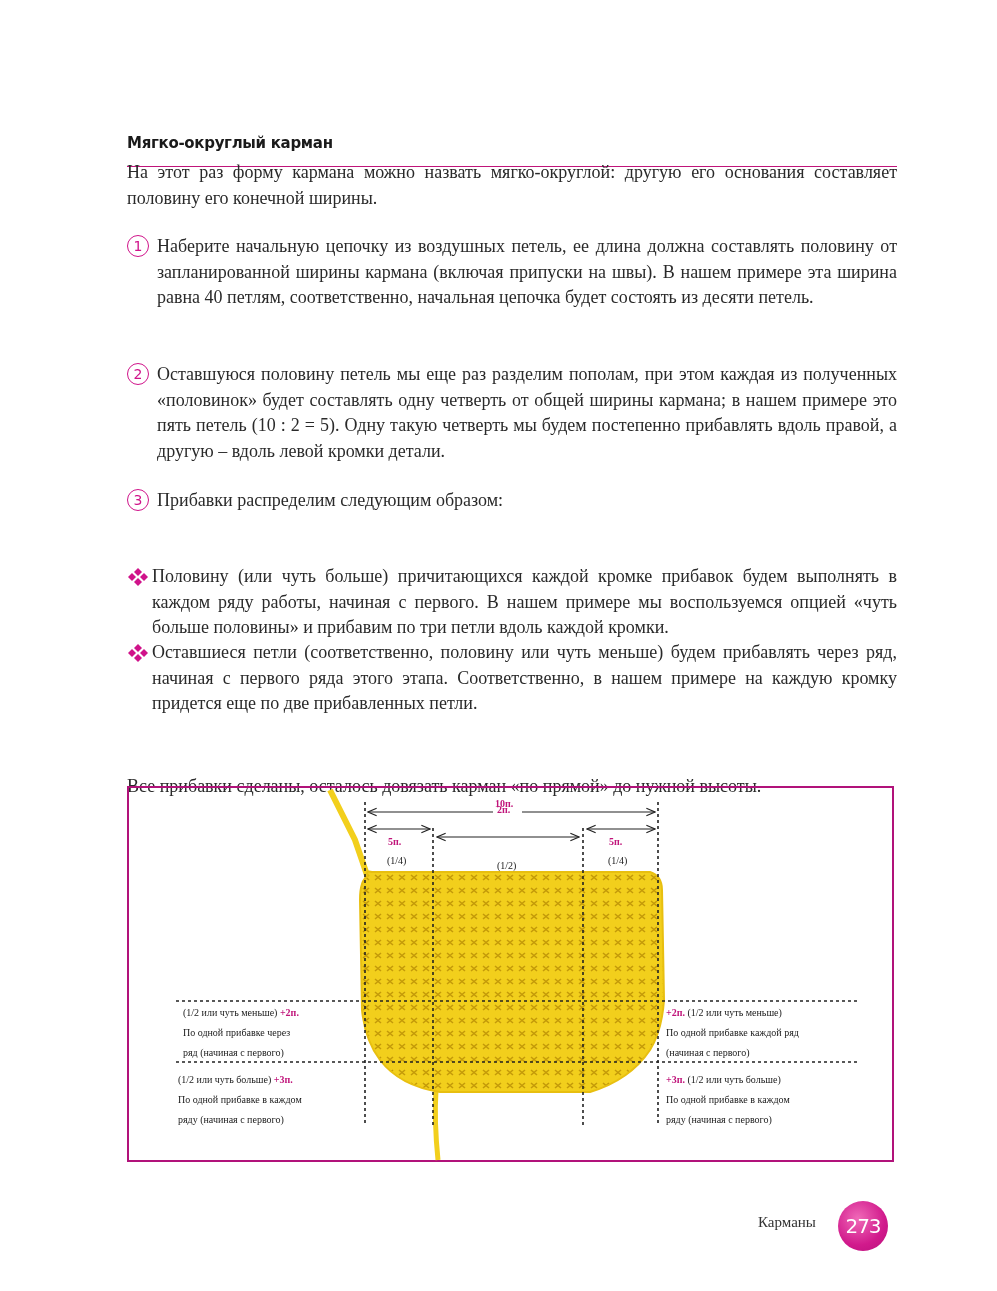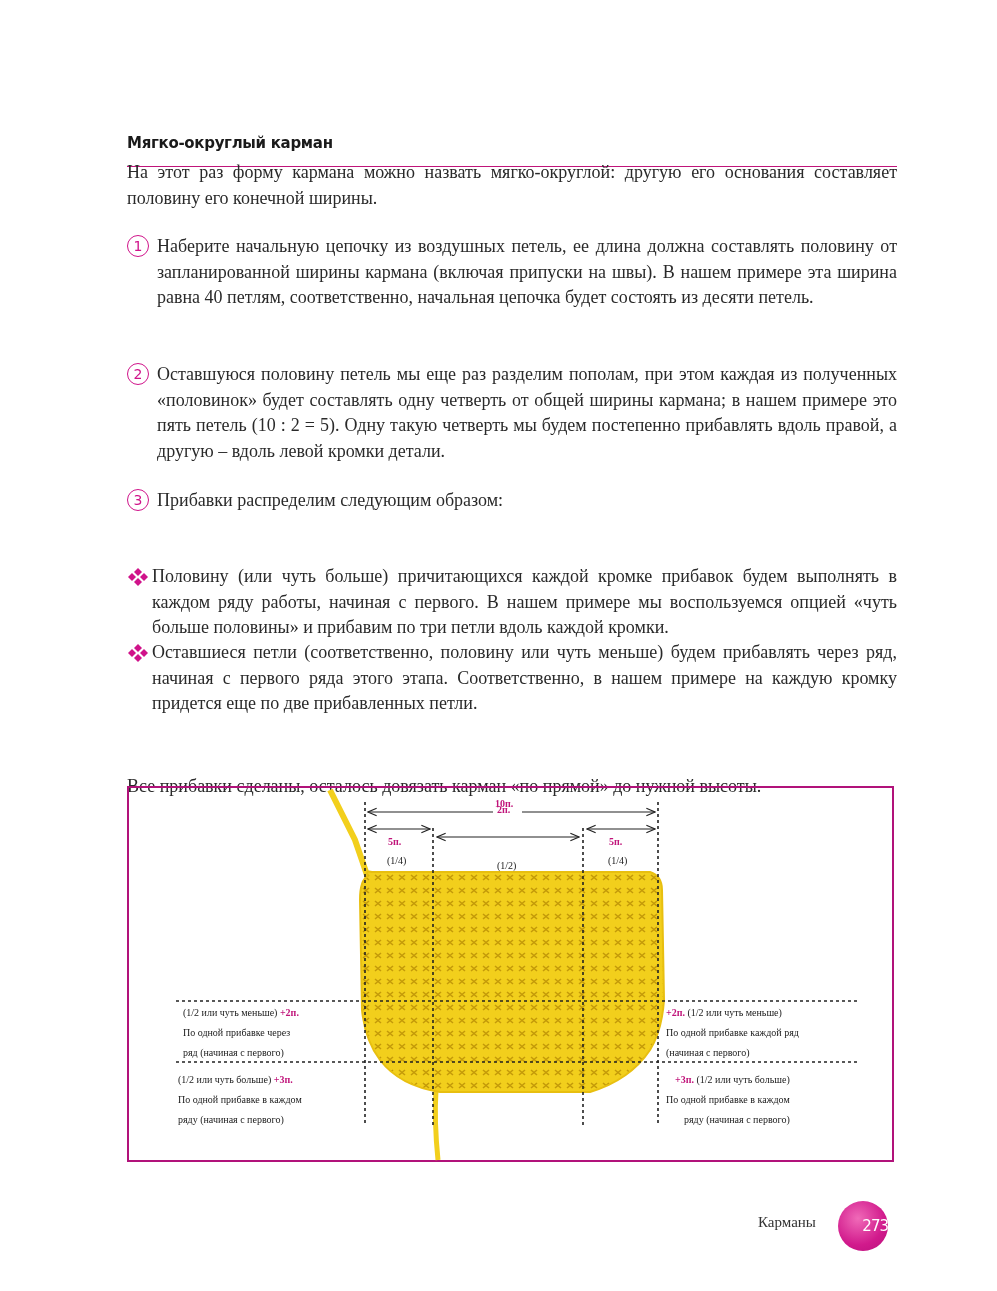--- a/index.html
+++ b/index.html
@@ -17,21 +17,21 @@
   .bullet { position: absolute; left: 127px; width: 770px; font-size: 18px; line-height: 25.5px; }
   .bullet .dia { position: absolute; left: 0; top: 4px; width: 22px; height: 18px; }
   .bullet .txt { margin-left: 25px; text-align: justify; }
   .frame { position: absolute; left: 127px; top: 786px; width: 767px; height: 376px; border: 2px solid #b1127a; box-sizing: border-box; }
   .diagram { position: absolute; left: 0; top: 0; }
   .lbl { position: absolute; font-size: 10px; line-height: 20px; color: #1a1a1a; white-space: nowrap; }
   .pink { color: #c0147a; font-weight: bold; }
   .footer-label { position: absolute; left: 758px; top: 1214px; font-size: 15px; color: #333; }
   .page-badge { position: absolute; left: 838px; top: 1201px; width: 50px; height: 50px; border-radius: 50%;
                 background: radial-gradient(circle at 40% 35%, #f06ab8, #d11a8c 60%, #b8107a);
-                color: #fff; font-family: "DejaVu Sans", sans-serif; font-size: 15px; line-height: 50px; text-align: right; letter-spacing: -1px; }
+                color: #fff; font-family: "DejaVu Sans", sans-serif; font-size: 20px; line-height: 50px; text-align: center; letter-spacing: -1px; }
 </style>
 </head>
 <body>
 
 <div class="heading">Мягко-округлый карман</div>
 <div class="para" style="top:160px;">На этот раз форму кармана можно назвать мягко-округлой: другую его основания составляет половину его конечной ширины.</div>
 
 <div class="step" style="top:234px;">
   <span class="num">1</span>
   <div class="txt">Наберите начальную цепочку из воздушных петель, ее длина должна составлять половину от запланированной ширины кармана (включая припуски на швы). В нашем примере эта ширина равна 40 петлям, соответственно, начальная цепочка будет состоять из десяти петель.</div>
@@ -114,20 +114,20 @@
 <div class="lbl" style="left:178px;top:1070px;">
   <span>(1/2 или чуть больше) </span><span class="pink">+3п.</span><br>
   <span>По одной прибавке в каждом</span><br>
   <span>ряду (начиная с первого)</span>
 </div>
 <div class="lbl" style="left:666px;top:1003px;">
   <span class="pink">+2п.</span><span> (1/2 или чуть меньше)</span><br>
   <span>По одной прибавке каждой ряд</span><br>
   <span>(начиная с первого)</span>
 </div>
-<div class="lbl" style="left:666px;top:1070px;text-align:right;">
+<div class="lbl" style="left:666px;top:1070px;">
   <span class="pink">+3п.</span><span> (1/2 или чуть больше)</span><br>
   <span>По одной прибавке в каждом</span><br>
   <span>ряду (начиная с первого)</span>
 </div>
 
 <div class="footer-label">Карманы</div>
 <div class="page-badge">273</div>
 
 </body></html>

